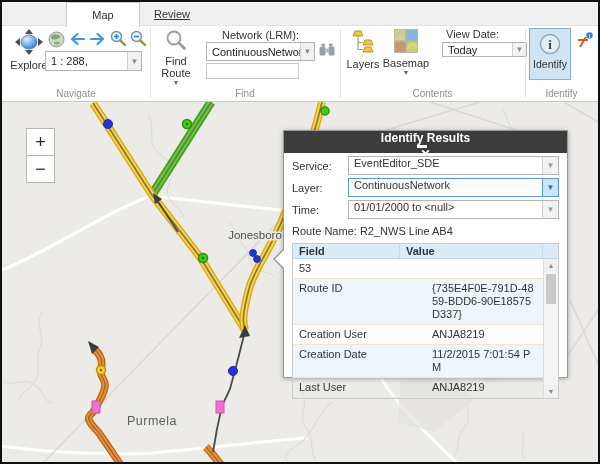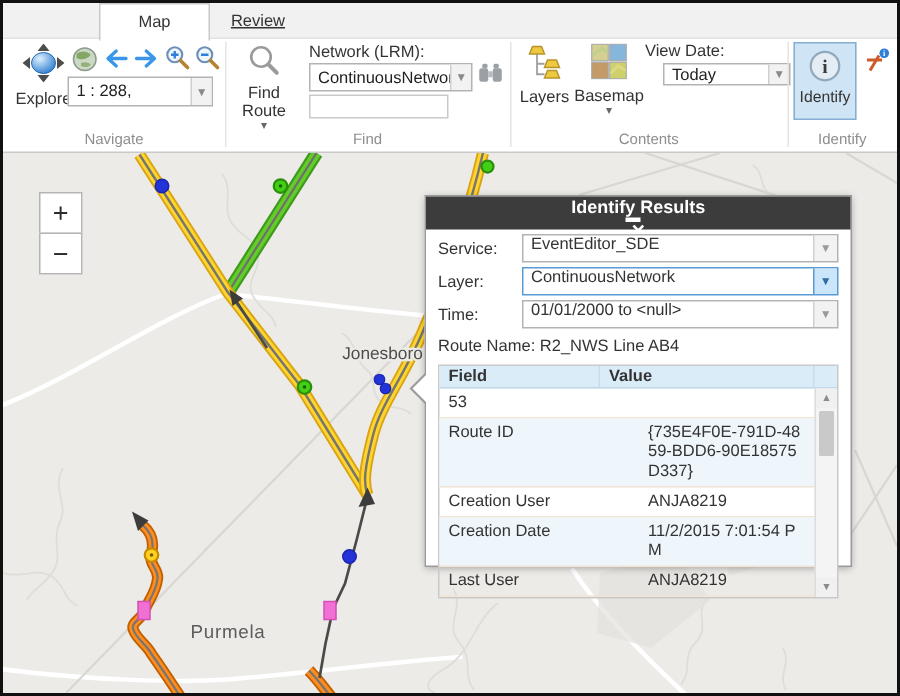--- a/index.html
+++ b/index.html
@@ -19,21 +19,21 @@
   .ribbon { position:absolute; left:0; top:24px; width:596px; height:76px; background:#fff; border-bottom:1px solid #c9c9c9; }
   .vsep { position:absolute; top:2px; height:70px; width:0; border-left:1px solid #e4e4e4; }
   .grouplabel { position:absolute; bottom:2px; font-size:10px; color:#8e8e8e; text-align:center; }
   .rbtn { position:absolute; display:flex; flex-direction:column; align-items:center; font-size:11px; color:#333; cursor:default; }
   .rbtn .cap { margin-top:2px; line-height:12px; text-align:center; }
   .caret { font-size:8px; color:#666; line-height:7px; }
   .combo { position:absolute; background:#fff; border:1px solid #b3b3b3; font-size:11px; color:#222; display:flex; align-items:center; }
   .combo .ctext { flex:1; padding:0 5px; white-space:nowrap; overflow:hidden; }
   .combo .cbtn { width:14px; align-self:stretch; background:#f2f2f2; border-left:1px solid #cfcfcf;
                  display:flex; align-items:center; justify-content:center; font-size:8px; color:#8a8a8a; }
-  .rlabel { position:absolute; font-size:11px; color:#333; }
+  .rlabel { position:absolute; font-size:11px; color:#333;margin-left:16px; }
   .plaininput { position:absolute; border:1px solid #c9c9c9; background:#fff; }
   .identify-btn { position:absolute; left:527px; top:2px; width:42px; height:52px; background:#cfe4f5; border:1px solid #85aed0;
                   display:flex; flex-direction:column; align-items:center; font-size:10.5px; color:#333; }
 
   
   .map { position:absolute; left:0; top:100px; width:596px; height:360px; background:#ecebe8; overflow:hidden; }
   .zoomctl { position:absolute; left:24px; top:26px; z-index:5; }
   .zoombtn { width:29px; height:28px; background:#fff; border:1px solid #b5b5b5; font-size:18px; color:#2b2b2b;
              display:flex; align-items:center; justify-content:center; cursor:default; }
   .zoombtn + .zoombtn { margin-top:-1px; }

